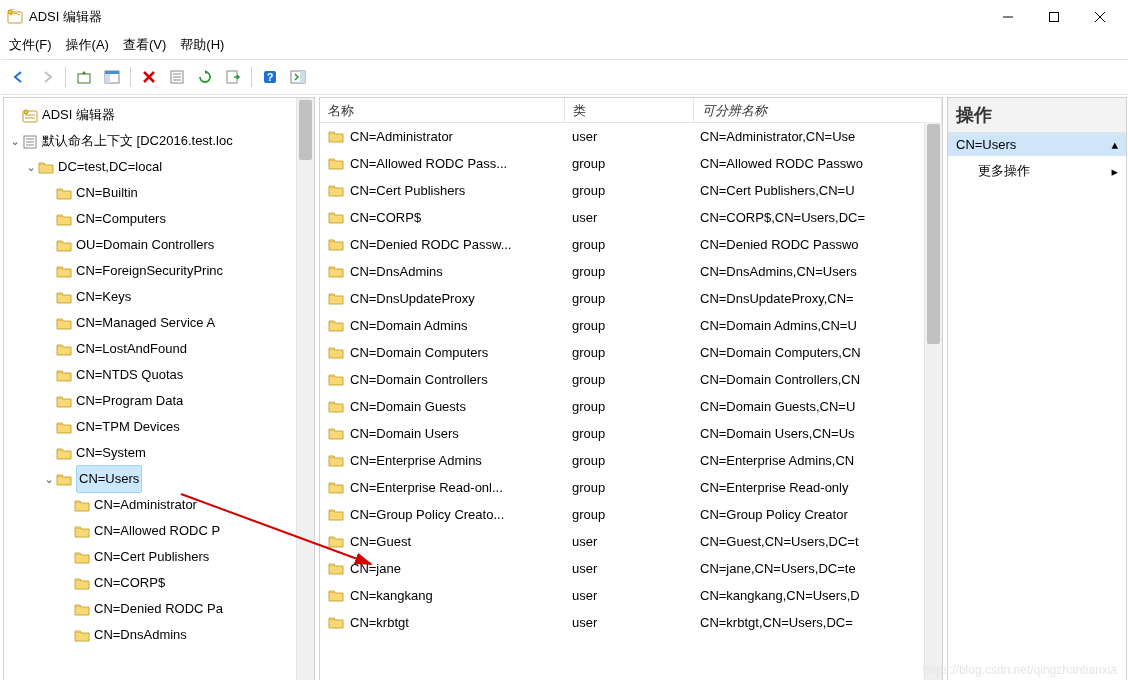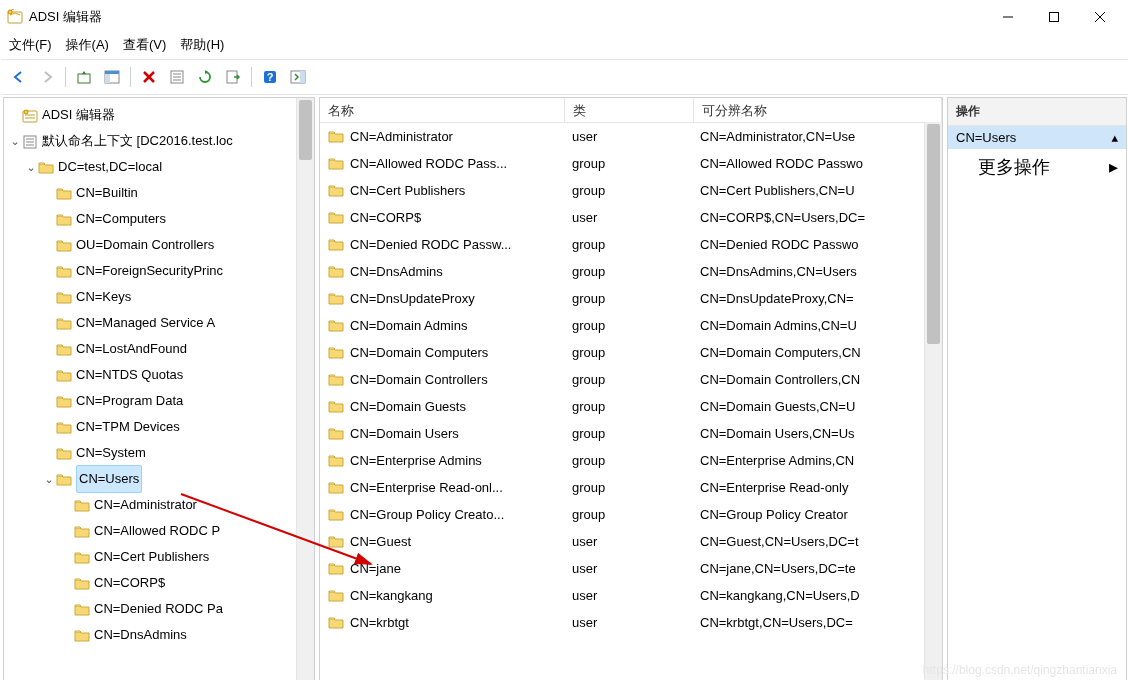--- a/index.html
+++ b/index.html
@@ -28,33 +28,33 @@
   .tree-row{display:flex;align-items:center;white-space:nowrap;height:26px;}
   .tree-row .disclosure{width:14px;text-align:center;color:#555;font-size:11px;cursor:default;}
   .tree-row .icon{width:16px;height:16px;margin-right:4px;flex:0 0 16px;}
   .tree-row.selected .label{background:#cce8ff;border:1px solid #99d1ff;padding:0 2px;border-radius:2px;}
   .indent-0{padding-left:4px;} .indent-1{padding-left:20px;} .indent-2{padding-left:38px;}
   .indent-3{padding-left:56px;}
   
   .list-pane{flex:1;}
   .list-header{display:flex;height:24px;border-bottom:1px solid #e5e5e5;font-size:13px;color:#333;}
   .list-header .col{padding:4px 8px;border-right:1px solid #e5e5e5;overflow:hidden;white-space:nowrap;}
-  .col-name{width:228px;flex:0 0 228px;} .col-type{width:112px;flex:0 0 112px;} .col-dn{flex:1;}
+  .col-name{width:228px;flex:0 0 228px;} .col-type{width:112px;flex:0 0 112px;} .col-dn{flex:1;font-style:italic;}
   .list-body{overflow:hidden;}
   .list-row{display:flex;height:27px;align-items:center;font-size:13px;}
   .list-row .cell{padding:0 8px;white-space:nowrap;overflow:hidden;}
   .list-row .cell.name{width:228px;flex:0 0 228px;display:flex;align-items:center;}
   .list-row .cell.type{width:112px;flex:0 0 112px;}
   .list-row .cell.dn{flex:1;}
   .list-row .icon{width:16px;height:16px;margin-right:6px;flex:0 0 16px;}
   
   .action-pane{width:178px;flex:0 0 178px;}
-  .action-header{background:#f3f3f3;border-bottom:1px solid #e5e5e5;padding:5px 8px;font-size:12px;font-weight:600;color:#333;}
+  .action-header{background:#f3f3f3;border-bottom:1px solid #e5e5e5;padding:5px 8px;font-size:18px;font-weight:600;color:#333;}
   .action-group-title{background:#cfe6fa;padding:4px 8px;font-size:13px;display:flex;align-items:center;justify-content:space-between;}
-  .action-item{padding:6px 8px 6px 30px;font-size:18px;display:flex;align-items:center;justify-content:space-between;cursor:default;}
+  .action-item{padding:6px 8px 6px 30px;font-size:13px;display:flex;align-items:center;justify-content:space-between;cursor:default;}
   
   .vscroll{position:absolute;right:0;top:0;bottom:0;width:17px;background:#f0f0f0;border-left:1px solid #e5e5e5;}
   .vscroll .thumb{position:absolute;left:2px;right:2px;top:2px;height:60px;background:#c1c1c1;border-radius:2px;}
   
   .folder-svg{fill:#f8d775;}
   
   .arrow-annot{position:absolute;pointer-events:none;}
   .watermark{position:absolute;right:12px;bottom:4px;color:#e5e5e5;font-size:12px;}
 </style>
 </head>

